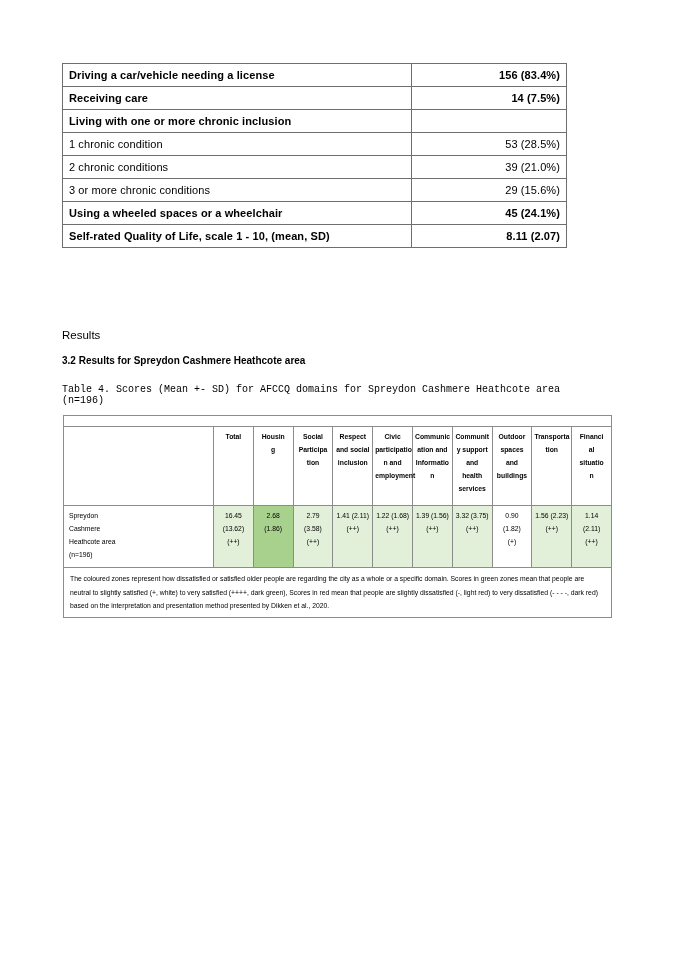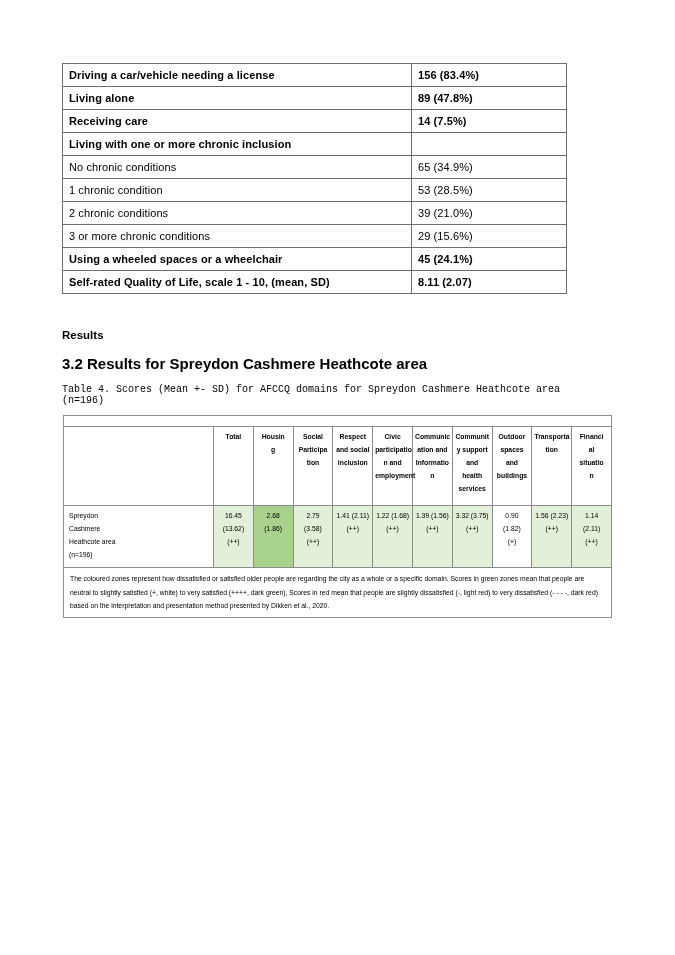--- a/index.html
+++ b/index.html
@@ -19,31 +19,31 @@
   }
   .demo-table td {
     border: 1px solid #6e6e6e;
     height: 22px;
     font-size: 11px;
     padding: 0 6px;
     vertical-align: middle;
     letter-spacing: 0.1px;
   }
   .demo-table td.label { width: 336px; }
-  .demo-table td.value { text-align: left; }
+  .demo-table td.value { text-align: right; }
   .demo-table tr.bold td { font-weight: bold; }
 
   
   .h-results {
     position: absolute; left: 62px; top: 329px;
-    font-size: 11.5px; font-weight: bold;
+    font-size: 11.5px; font-weight: normal;
   }
   .h-section {
     position: absolute; left: 62px; top: 355px;
-    font-size: 15px; font-weight: bold;
+    font-size: 10px; font-weight: bold;
   }
   .t4-caption {
     position: absolute; left: 62px; top: 384px;
     font-size: 10px;
     font-family: Liberation Mono, monospace;
   }
 
   
   .afccq {
     position: absolute; left: 63px; top: 415px; width: 549px;
@@ -75,34 +75,26 @@
 
 <div class="page">
 
   <table class="demo-table">
     <tbody id="demo-tbody">
         <tr class="bold">
           <td class="label">Driving a car/vehicle needing a license</td>
           <td class="value">156 (83.4%)</td>
         </tr>
         <tr class="bold">
-          <td class="label">Living alone</td>
-          <td class="value">89 (47.8%)</td>
-        </tr>
-        <tr class="bold">
           <td class="label">Receiving care</td>
           <td class="value">14 (7.5%)</td>
         </tr>
         <tr class="bold">
           <td class="label">Living with one or more chronic inclusion</td>
           <td class="value"></td>
-        </tr>
-        <tr>
-          <td class="label">No chronic conditions</td>
-          <td class="value">65 (34.9%)</td>
         </tr>
         <tr>
           <td class="label">1 chronic condition</td>
           <td class="value">53 (28.5%)</td>
         </tr>
         <tr>
           <td class="label">2 chronic conditions</td>
           <td class="value">39 (21.0%)</td>
         </tr>
         <tr>

